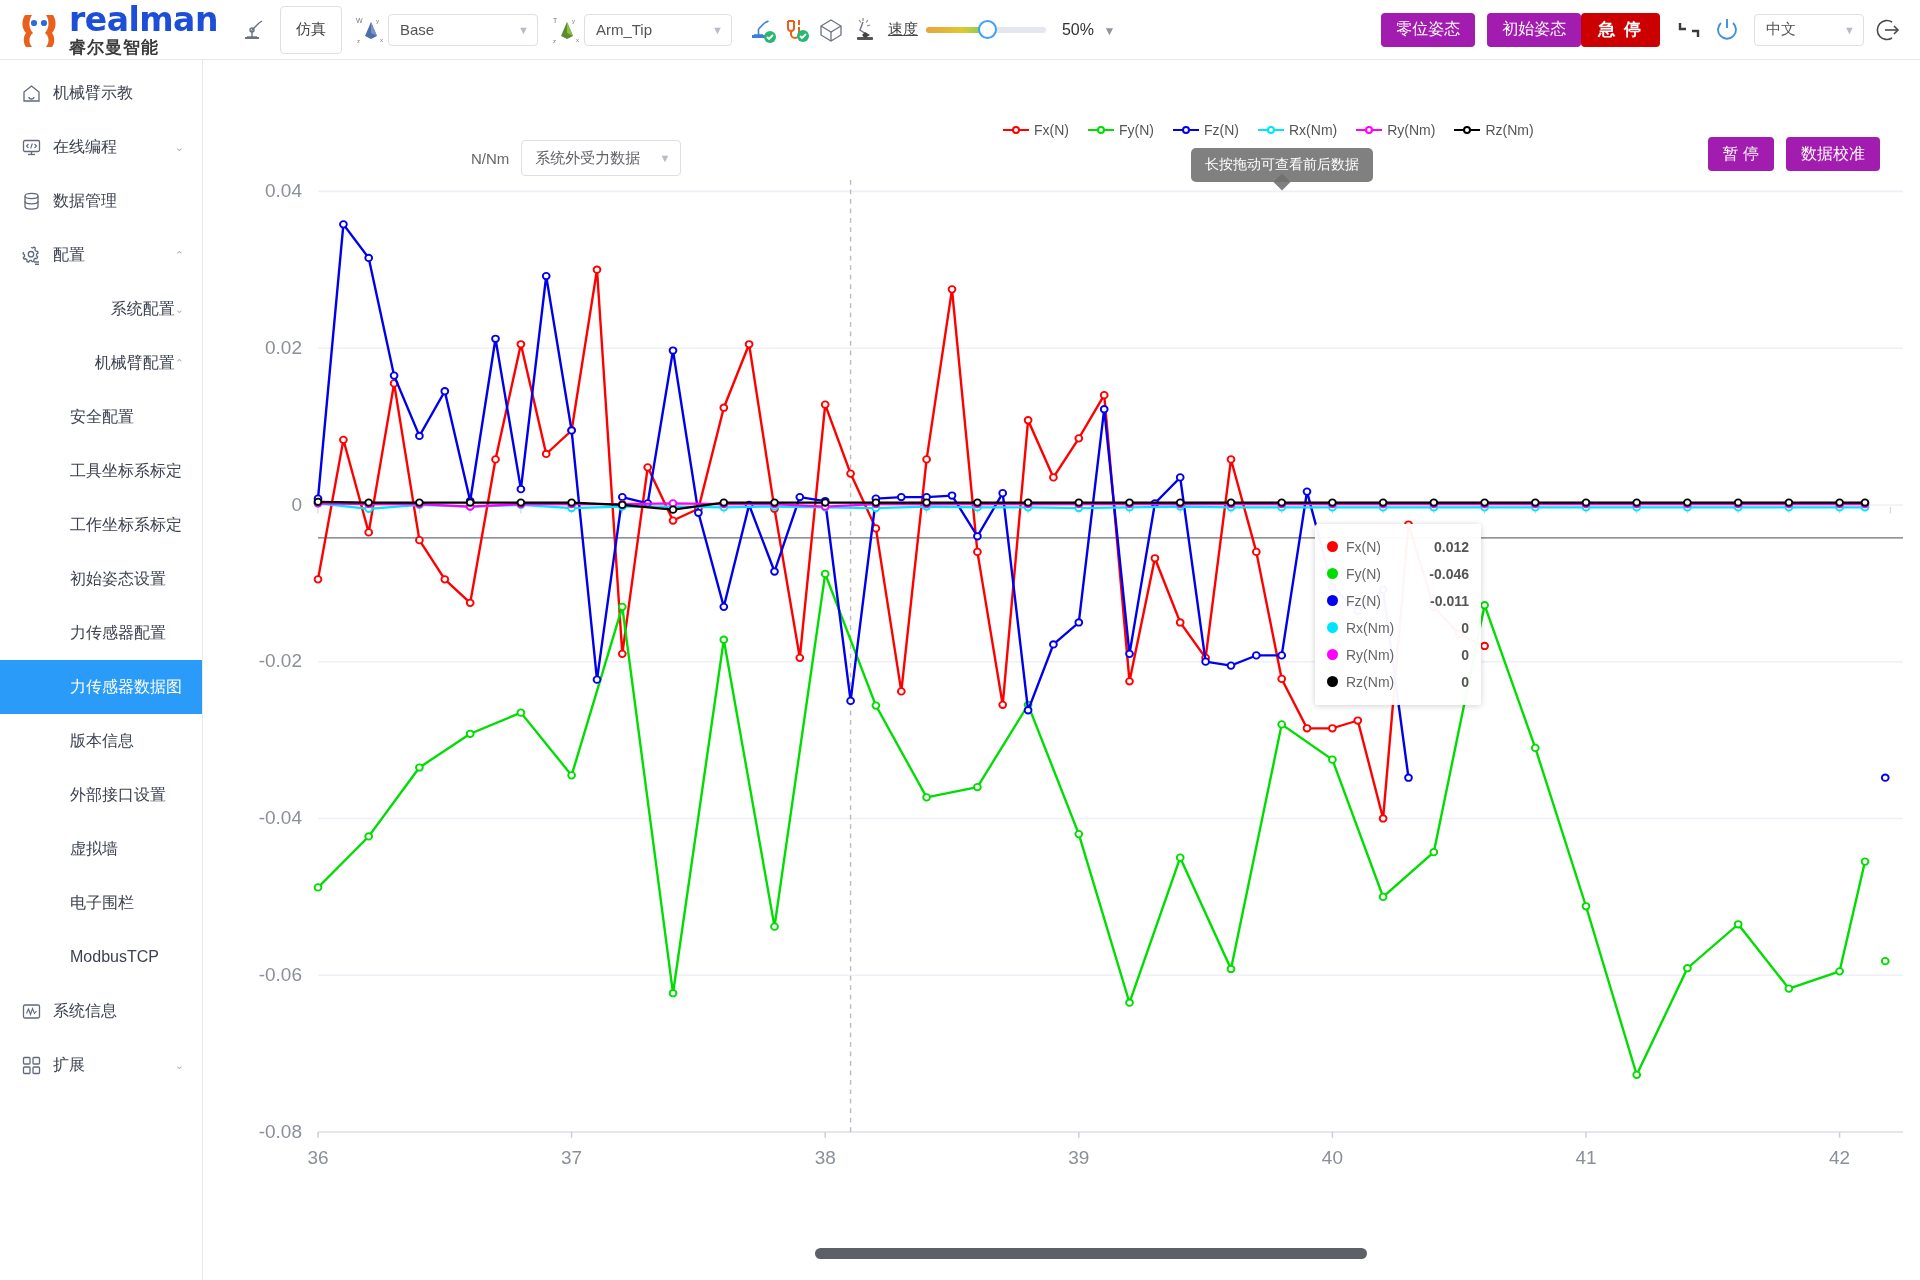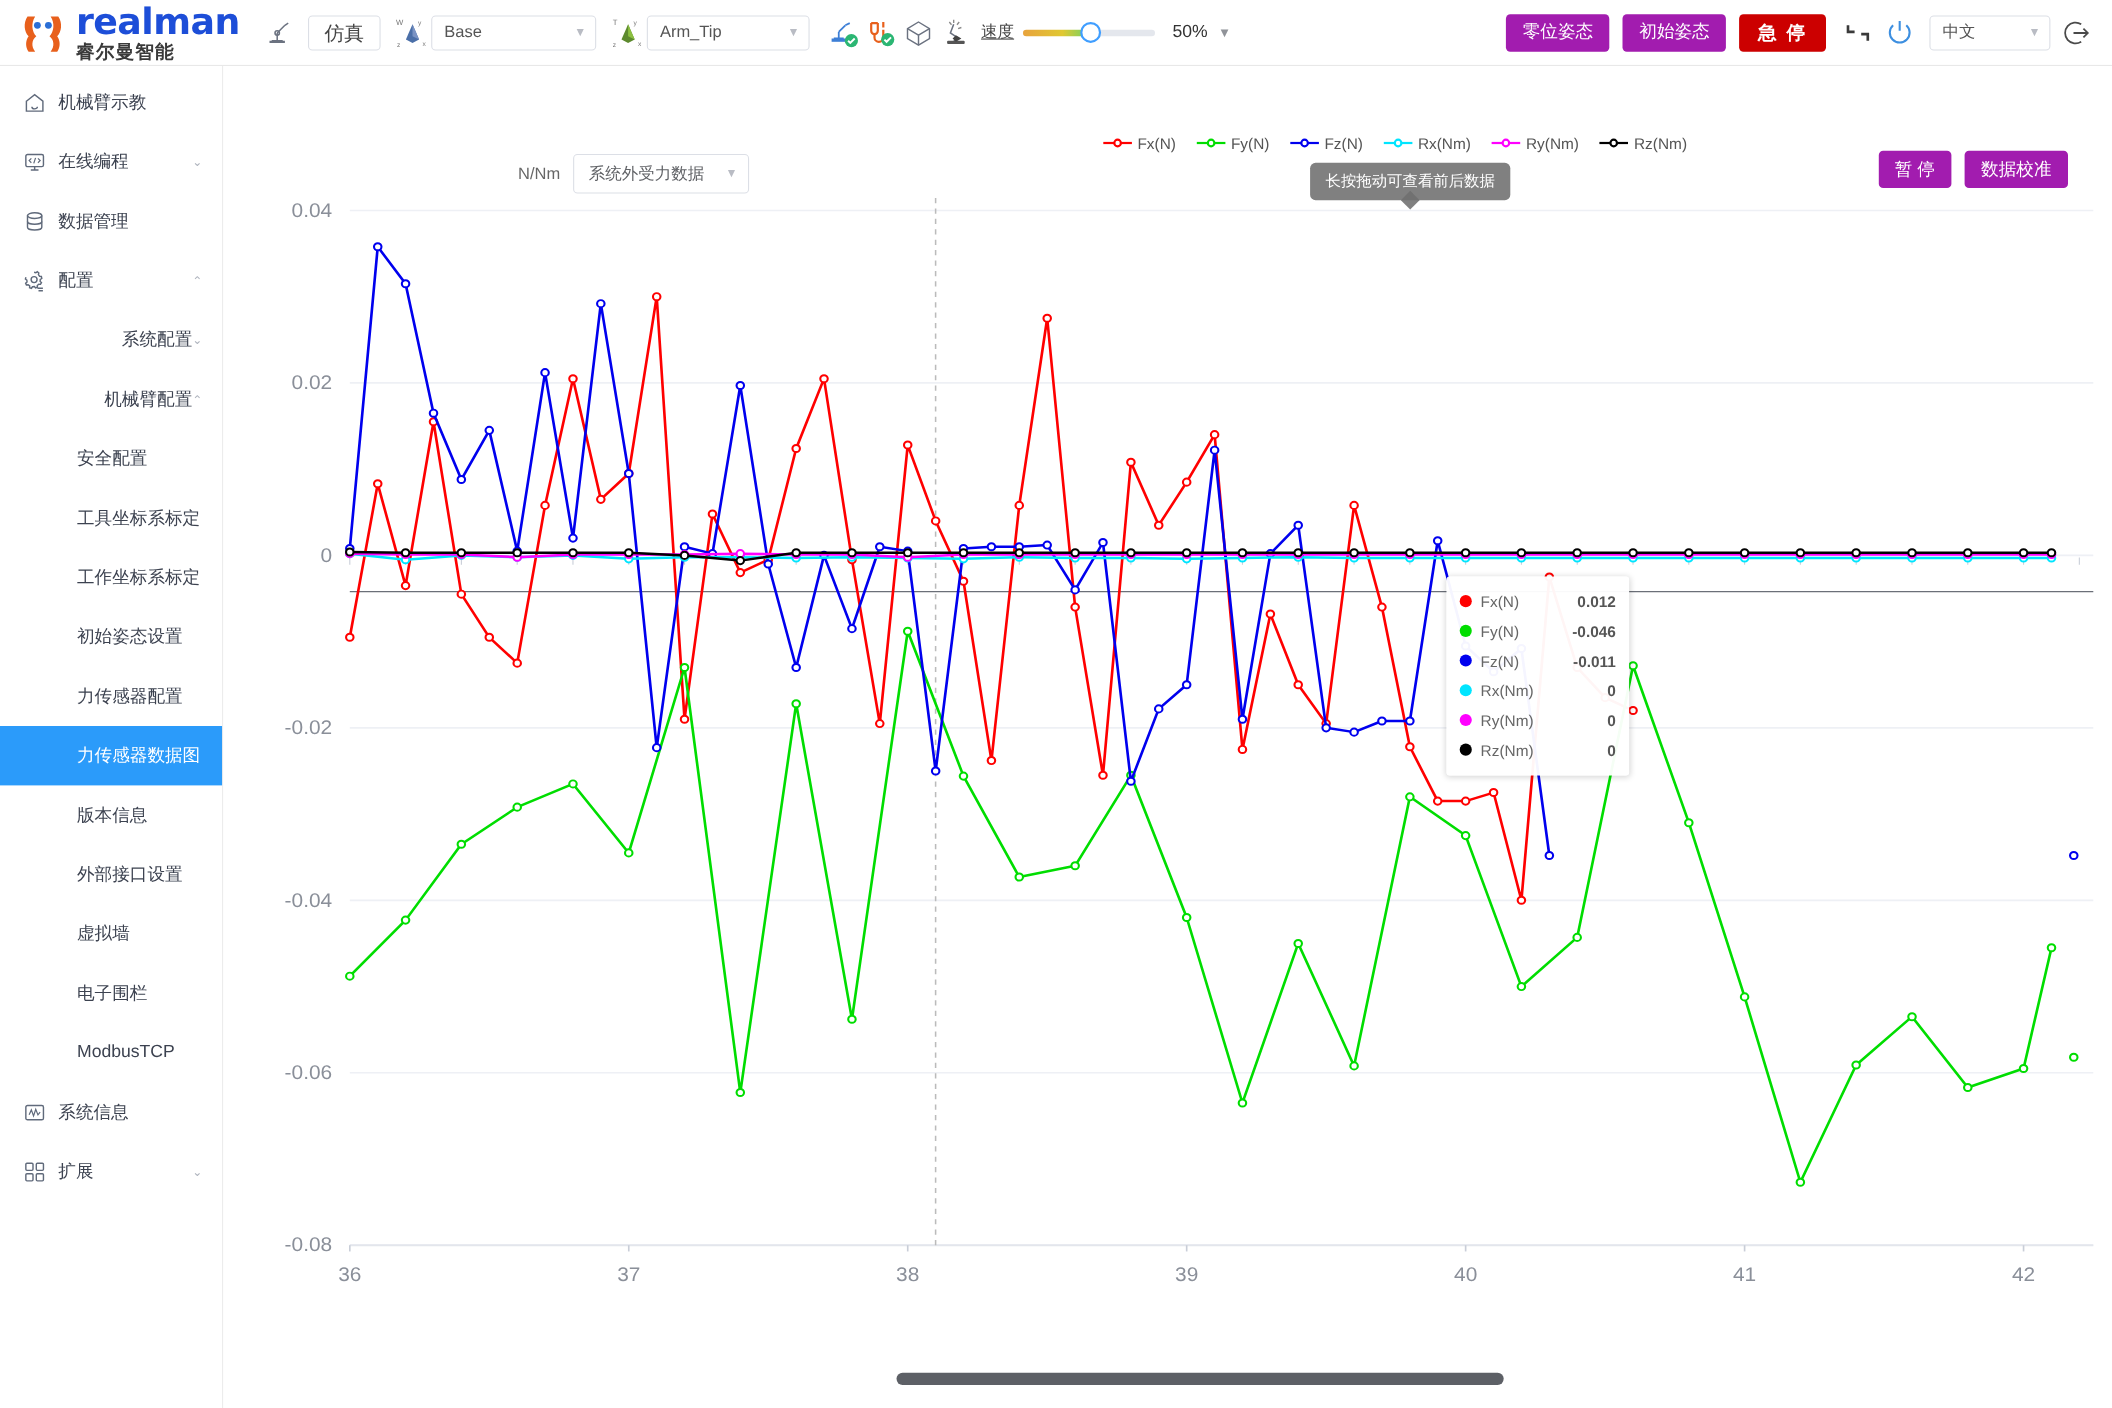--- a/index.html
+++ b/index.html
@@ -23,23 +23,23 @@
     gap: 0;
   }
   .brand { display: flex; align-items: center; gap: 9px; margin-right: 20px; }
   .brand-logo { width: 42px; height: 42px; position: relative; }
   .brand-text { display: flex; flex-direction: column; line-height: 1; }
   .brand-en { font-size: 33px; font-weight: bold; color: #1d4ed8; letter-spacing: -0.5px; font-family: "DejaVu Sans", sans-serif; }
   .brand-cn { font-size: 17px; font-weight: bold; color: #3a3a3a; letter-spacing: 1px; margin-top: 3px; }
 
   .hdr-icon { width: 34px; height: 34px; display:flex; align-items:center; justify-content:center; position: relative; flex: none; }
   .hdr-btn {
-    height: 32px; min-width: 62px; padding: 0 14px;
+    height: 48px; min-width: 62px; padding: 0 14px;
     border: 1px solid #dcdfe6; border-radius: 4px;
-    background: #fff; color: #444; font-size: 18px;
+    background: #fff; color: #444; font-size: 15px;
     display: flex; align-items: center; justify-content: center;
     cursor: pointer; white-space: nowrap;
   }
   .sel {
     height: 32px; border: 1px solid #dcdfe6; border-radius: 4px;
     background:#fff; display:flex; align-items:center; justify-content:space-between;
     padding: 0 8px 0 11px; font-size: 15px; color: #555; cursor: pointer;
   }
   .sel .cv { color:#b9bcc4; font-size: 11px; margin-left: 10px; }
   .spacer { flex: 1 1 auto; }
@@ -254,21 +254,21 @@
     </div>
     <span class="pct">
       <span>50%</span>
       <span class="cv">▼</span>
     </span>
 
     <div class="spacer"></div>
 
     <div class="btn-blue">零位姿态</div>
     <div class="btn-blue" style="margin-left:12px;">初始姿态</div>
-    <div class="btn-red" style="margin-left:12px;">急 停</div>
+    <div class="btn-red" style="margin-left:0;">急 停</div>
 
     <div class="hdr-icon" style="margin-left:12px;">
       <svg width="26" height="26" viewBox="0 0 26 26" fill="none" stroke="#3a3a3a" stroke-width="2.4">
         <path d="M4 6 v6 h6"></path>
           <path d="M22 20 v-6 h-6"></path>
       </svg>
     </div>
     <div class="hdr-icon" style="margin-left:4px;">
       <svg width="30" height="30" viewBox="0 0 30 30" fill="none" stroke="#3d8fe0" stroke-width="1.9">
         <path d="M9 8 A9 9 0 1 0 21 8"></path>

